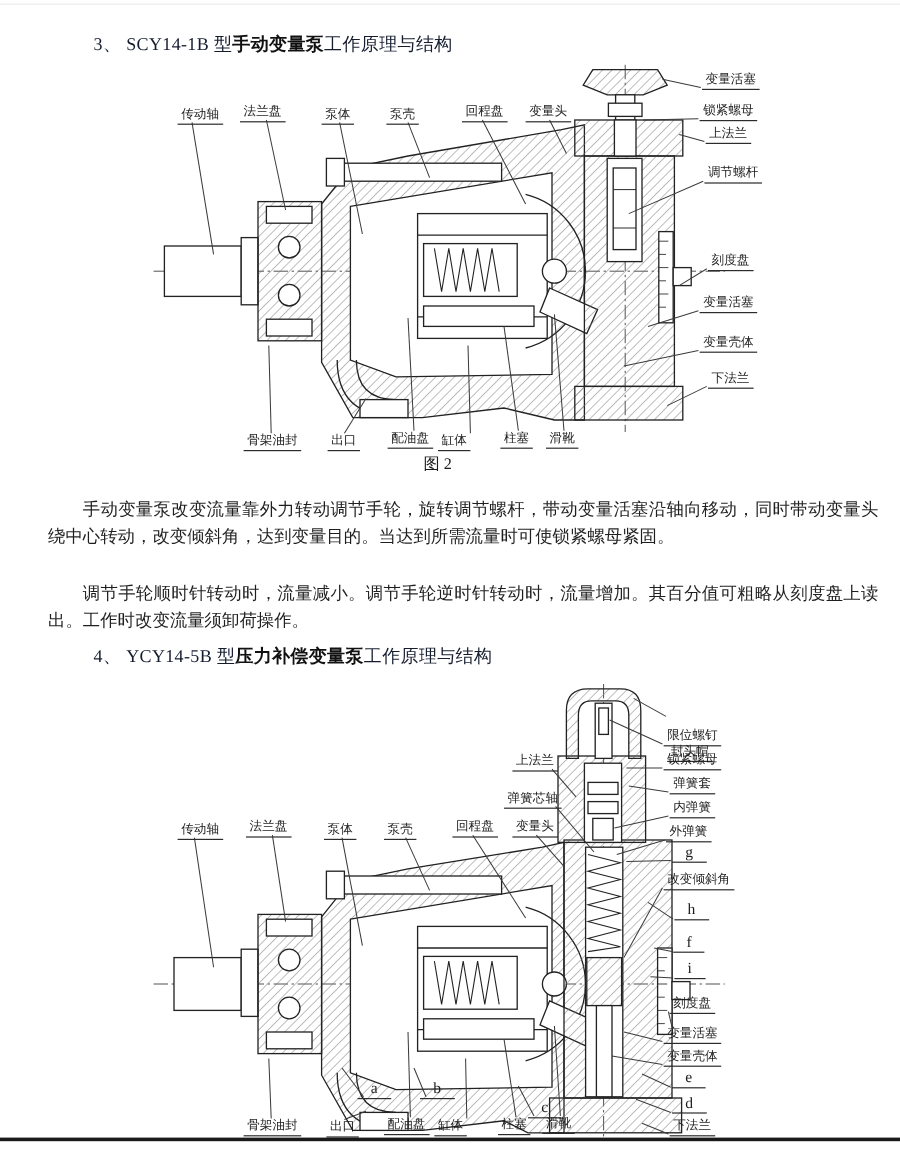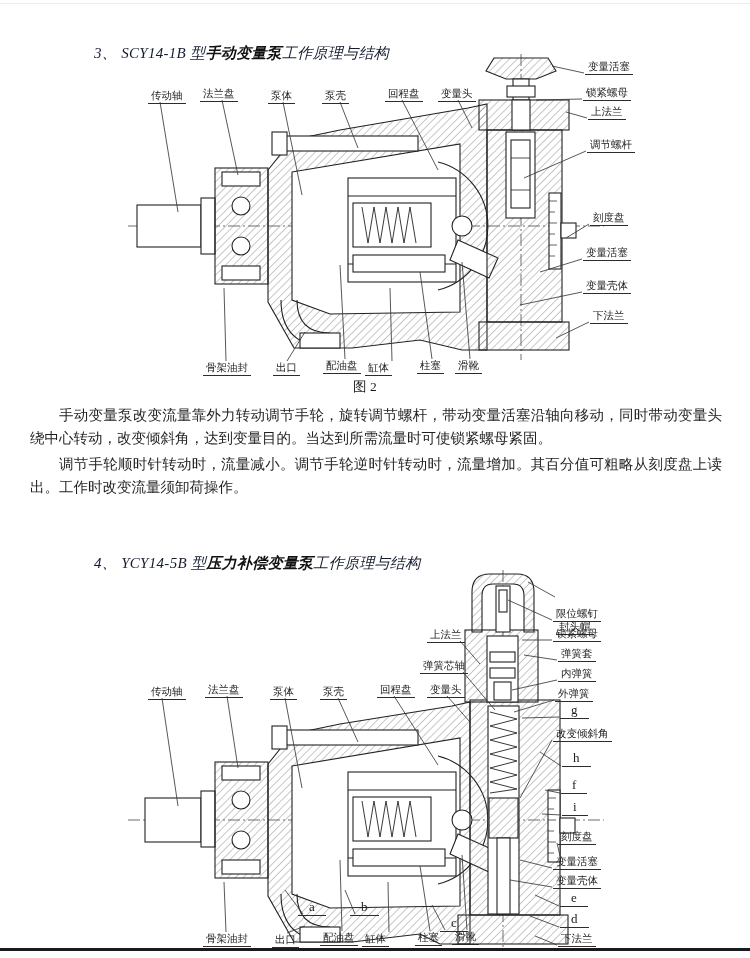--- a/index.html
+++ b/index.html
@@ -1,27 +1,27 @@
 <!DOCTYPE html>
 <html><head>
 <meta charset="utf-8">
 <style>
   html,body{margin:0;padding:0;background:#fff;}
   .page{position:relative;width:750px;height:958px;background:#ffffff;overflow:hidden;
         font-family:"Liberation Serif","DejaVu Serif",serif;color:#1b1b1b;}
   .top-rule{position:absolute;left:0;top:3px;width:750px;height:1px;background:#ececec;}
   .bottom-rule{position:absolute;left:0;top:948px;width:750px;height:3px;background:#1a1a1a;}
-  .heading{position:absolute;margin:16px;font-size:15px;font-weight:normal;letter-spacing:.3px;color:#141c2e;white-space:nowrap;font-style:italic;}
+  .heading{position:absolute;margin:0;font-size:15px;font-weight:normal;letter-spacing:.3px;color:#141c2e;white-space:nowrap;}
   .heading .bold{font-weight:bold;color:#111;}
   .h3{left:78px;top:28px;}
   .h4{left:78px;top:538px;}
-  .body-text{position:absolute;left:30px;width:692px;margin:0;font-size:14.5px;line-height:23px;
+  .body-text{position:absolute;left:30px;width:692px;margin:10px;font-size:14.5px;line-height:23px;
              text-align:justify;text-indent:2em;color:#1f1f1f;}
   .p1{top:404px;}
-  .p2{top:453px;}
+  .p2{top:474px;}
   .caption{position:absolute;left:353px;top:378px;font-size:13.5px;color:#1b1b1b;}
   .fig{position:absolute;}
   .fig1{left:60px;top:50px;width:690px;height:350px;}
   .fig2{left:60px;top:560px;width:690px;height:398px;}
   .labels{position:absolute;left:0;top:0;width:750px;height:958px;pointer-events:none;}
   .part-label{position:absolute;font-size:10.5px;line-height:12px;white-space:nowrap;
               border-bottom:1px solid #2c2c2c;padding:0 3px 1px;color:#1c1c1c;
               font-family:"Liberation Serif","DejaVu Serif",serif;}
   .part-label.letter{font-size:13px;line-height:14px;padding:0 11px 1px;}
   svg .cl{stroke:#4a4a4a;stroke-width:.8;stroke-dasharray:12 3 2 3;}

